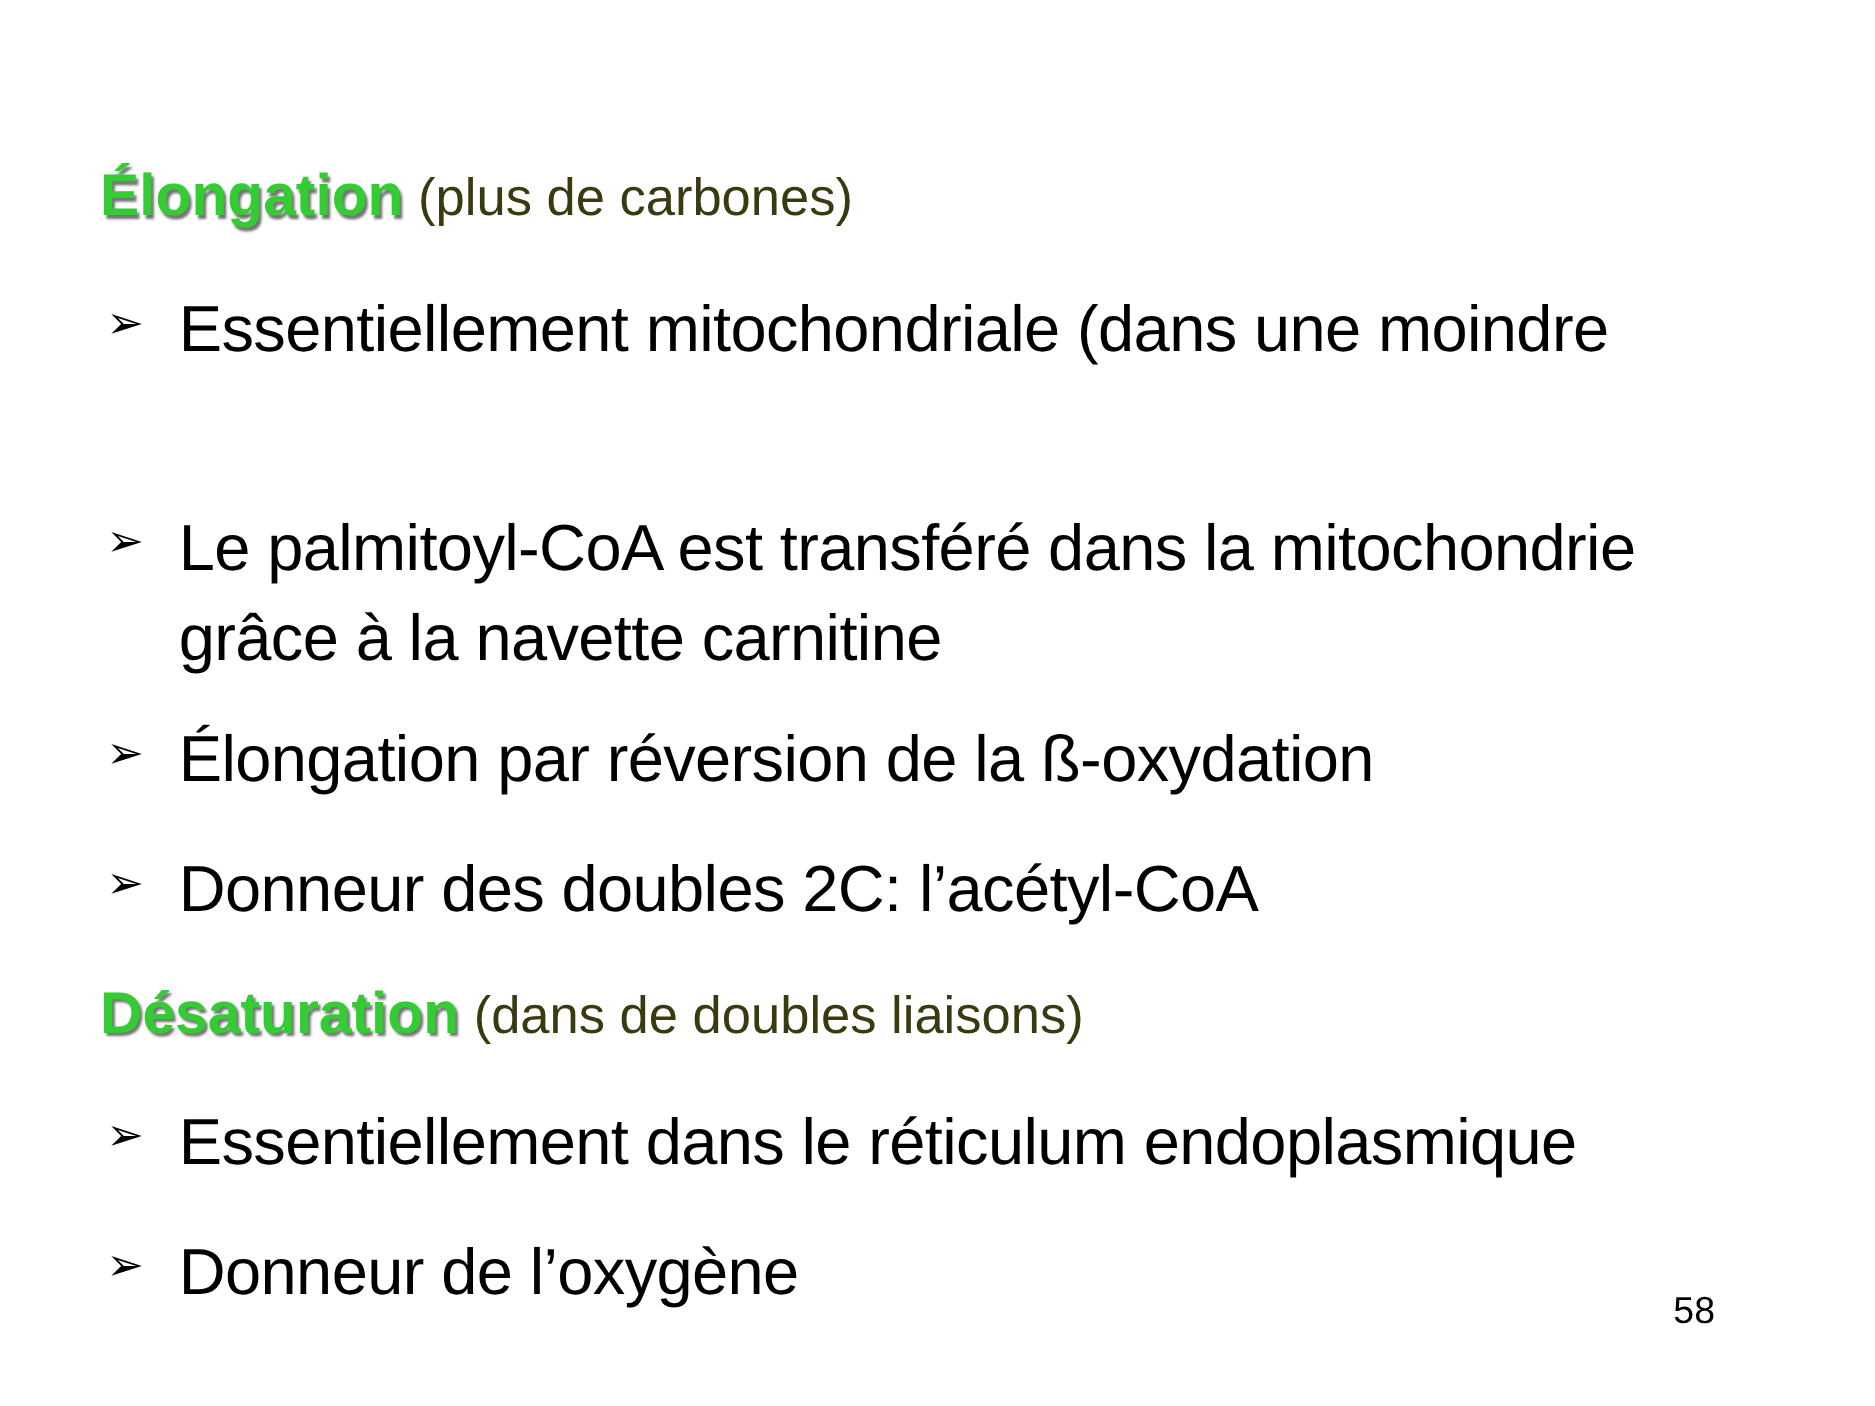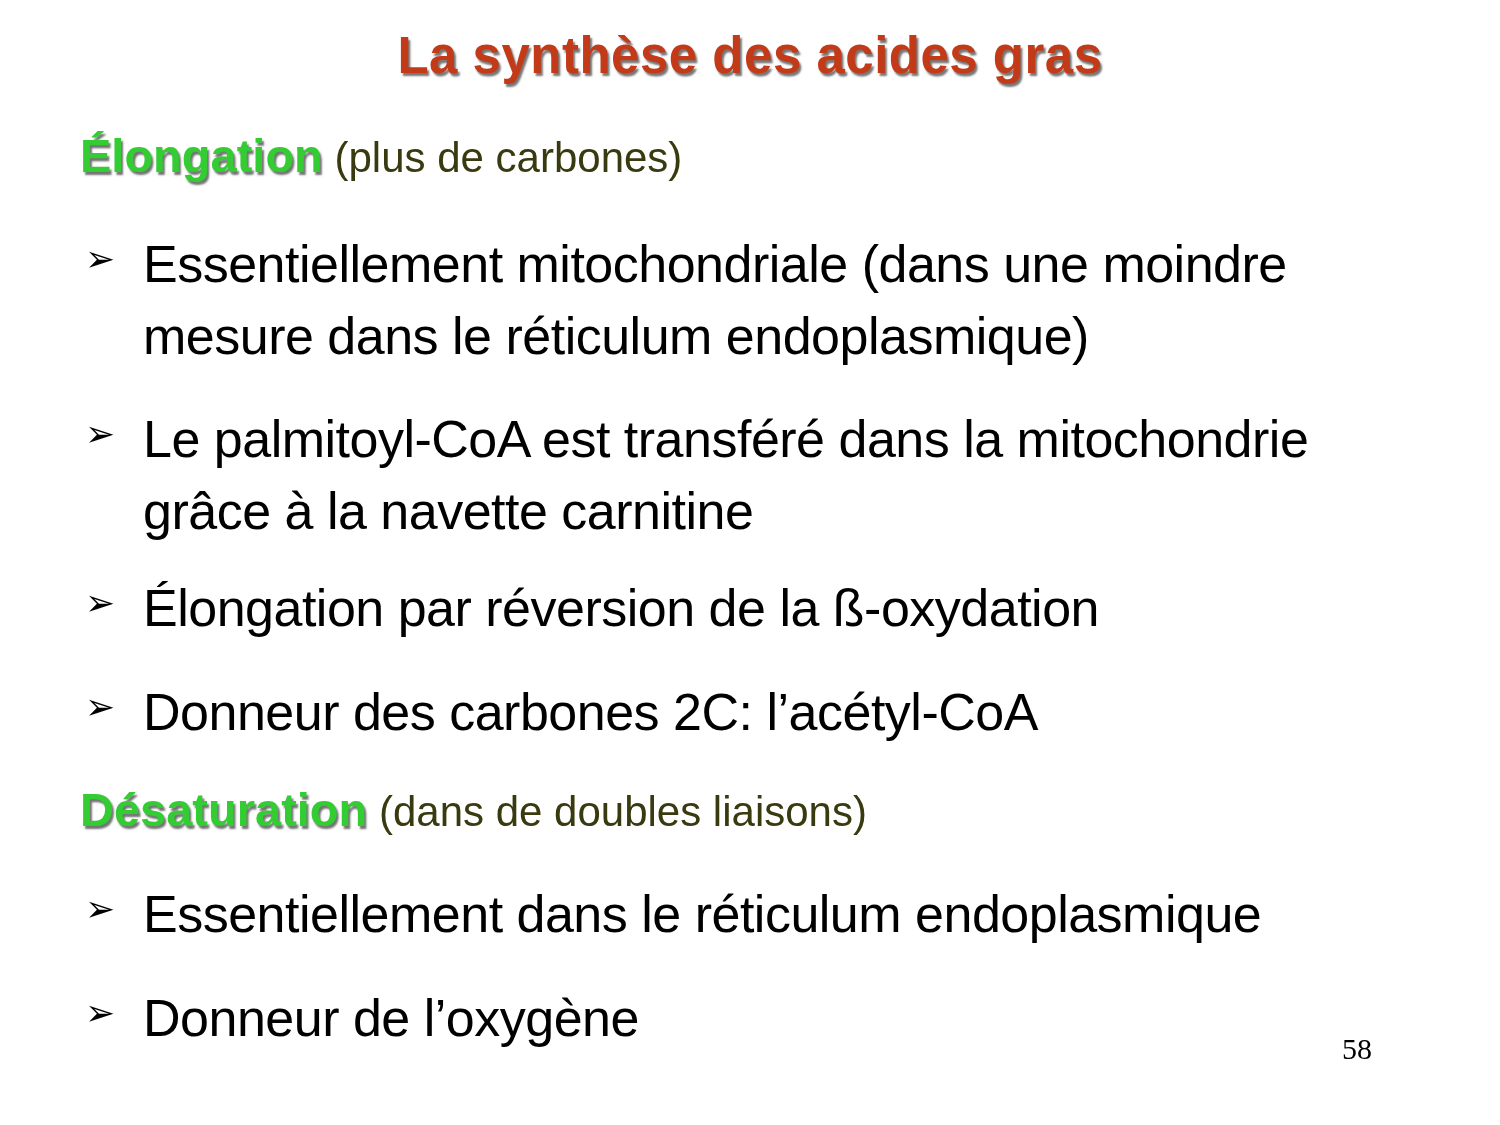--- a/index.html
+++ b/index.html
@@ -60,39 +60,37 @@
     line-height: 72px;
     color: #000000;
     letter-spacing: -0.5px;
   }
   .page-number {
     position: absolute;
     top: 1032px;
     right: 128px;
     font-size: 30px;
     color: #000000;
-    font-family: Liberation Serif, serif;
+    font-family: Liberation Sans, sans-serif;
   }
 </style>
 </head>
 <body>
 
 <div class="slide">
 
-  <div class="slide-title">La synthèse des acides gras</div>
 
   <div class="section-heading" style="top:128px">
     <span class="heading-term">Élongation</span><span class="heading-qualifier"> (plus de carbones)</span>
   </div>
 
   <div class="bullet" style="top:228px">
     <span class="marker">➢</span>
     <div class="lines">
       <div>Essentiellement mitochondriale (dans une moindre</div>
-      <div>mesure dans le réticulum endoplasmique)</div>
     </div>
   </div>
 
   <div class="bullet" style="top:403px">
     <span class="marker">➢</span>
     <div class="lines">
       <div>Le palmitoyl-CoA est transféré dans la mitochondrie</div>
       <div>grâce à la navette carnitine</div>
     </div>
   </div>
@@ -100,21 +98,21 @@
   <div class="bullet" style="top:572px">
     <span class="marker">➢</span>
     <div class="lines">
       <div>Élongation par réversion de la ß-oxydation</div>
     </div>
   </div>
 
   <div class="bullet" style="top:676px">
     <span class="marker">➢</span>
     <div class="lines">
-      <div>Donneur des carbones 2C: l’acétyl-CoA</div>
+      <div>Donneur des doubles 2C: l’acétyl-CoA</div>
     </div>
   </div>
 
   <div class="section-heading" style="top:782px">
     <span class="heading-term">Désaturation</span><span class="heading-qualifier"> (dans de doubles liaisons)</span>
   </div>
 
   <div class="bullet" style="top:878px">
     <span class="marker">➢</span>
     <div class="lines">

